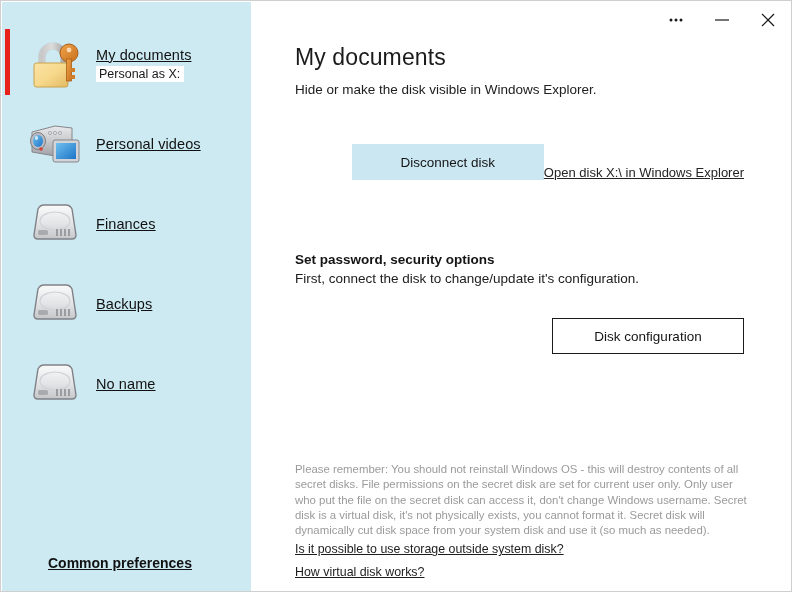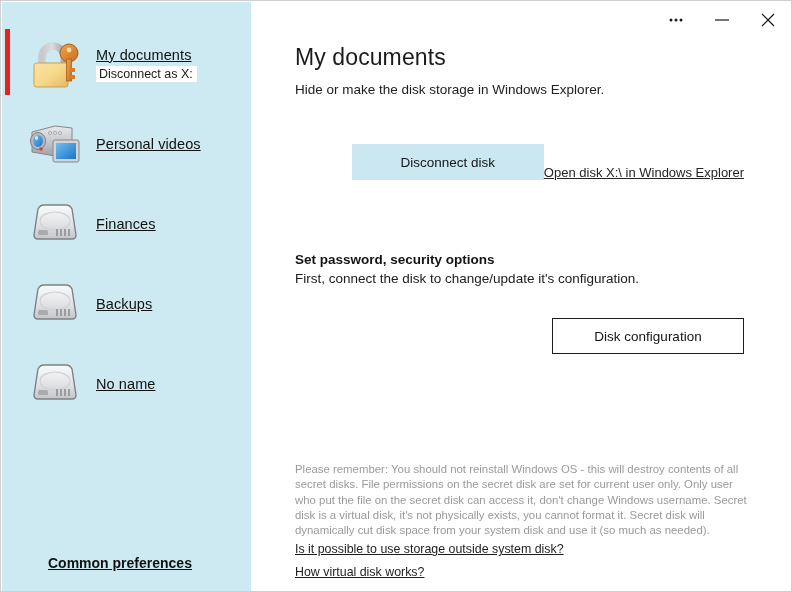--- a/index.html
+++ b/index.html
@@ -271,21 +271,21 @@
             <rect x="8" y="28" width="34" height="24" rx="2.5" fill="url(#bdy)" stroke="#c9a24d" stroke-width="1"></rect>
             <ellipse cx="43" cy="18" rx="9" ry="9" fill="url(#key)" stroke="#a85f16" stroke-width="1"></ellipse>
             <circle cx="43" cy="15" r="2.4" fill="#fbd9b0"></circle>
             <rect x="40.5" y="24" width="5" height="22" fill="url(#key)" stroke="#a85f16" stroke-width=".8"></rect>
             <rect x="45" y="33" width="4" height="4" fill="#d07f28"></rect>
             <rect x="45" y="40" width="4" height="4" fill="#d07f28"></rect>
           </svg>
         </div>
         <div class="side-text">
           <span class="side-link">My documents</span>
-          <span class="side-sub">Disconnect as X:</span>
+          <span class="side-sub">Personal as X:</span>
         </div>
       </div>
 
       <div class="side-item">
         <div class="side-icon">
           <svg width="60" height="56" viewBox="0 0 60 56">
             <defs>
               <linearGradient id="cam" x1="0" y1="0" x2="0" y2="1">
                 <stop offset="0" stop-color="#e9e9ea"></stop>
                   <stop offset=".5" stop-color="#c8c9cc"></stop>
@@ -380,21 +380,21 @@
     </div>
 
     <div class="common-pref">Common preferences</div>
   </div>
 
   <div class="main">
 
     <div class="page-title">My documents</div>
 
     <div class="section sec1">
-      <p class="sec-desc">Hide or make the disk storage in Windows Explorer.</p>
+      <p class="sec-desc">Hide or make the disk visible in Windows Explorer.</p>
     </div>
 
     <div class="btn-row btn-row-1">
       <div class="btn btn-primary">Disconnect disk</div>
       <div class="btn-sublink">Open disk X:\ in Windows Explorer</div>
     </div>
 
     <div class="section sec2">
       <p class="sec-head">Set password, security options</p>
       <p class="sec-desc">First, connect the disk to change/update it's configuration.</p>

